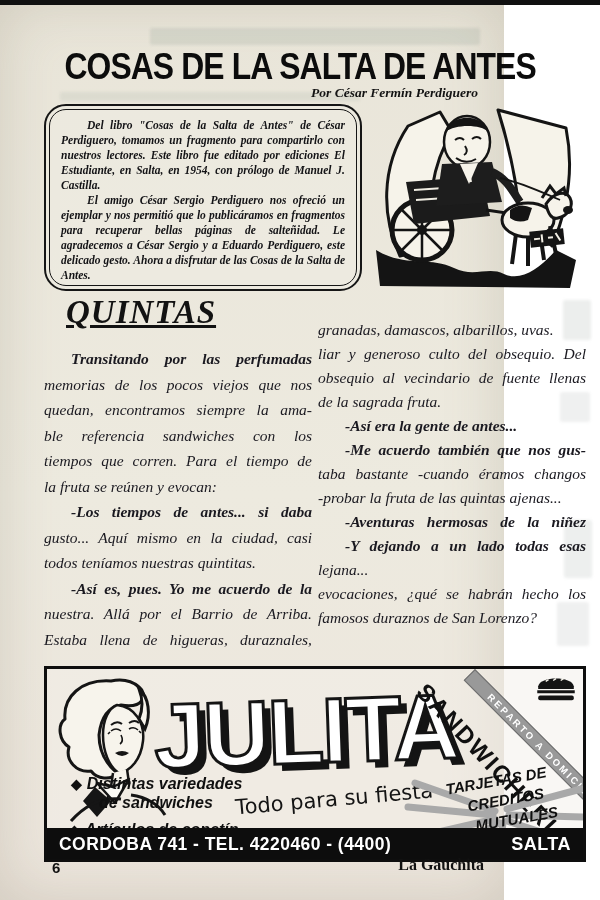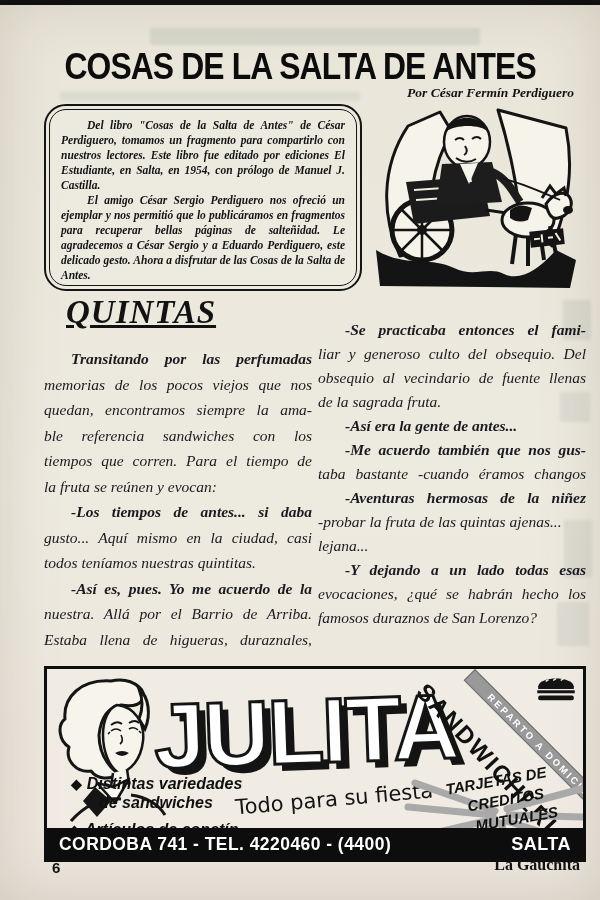--- a/index.html
+++ b/index.html
@@ -1,17 +1,17 @@
 <!DOCTYPE html>
 <html><head>
 <meta charset="utf-8">
 <style>
   html,body{margin:0;padding:0;}
   body{width:600px;height:900px;overflow:hidden;font-family:"Liberation Serif",serif;}
-  #page{position:relative;width:600px;height:900px;
+  #page{position:relative;width:504px;height:900px;
         background:linear-gradient(180deg,#e9e5d9 0%,#edeadf 55%,#ece5dc 100%);
         box-shadow:inset 0 0 60px rgba(120,108,88,.22);color:#141414;}
   .topbar{position:absolute;top:0;left:0;width:600px;height:5px;background:#101010;}
   .ghost{position:absolute;filter:blur(1.5px);border-radius:2px;pointer-events:none;}
 
   .title-wrap{position:absolute;top:46px;left:0;width:600px;text-align:center;margin:0;
         font-family:"Liberation Sans",sans-serif;font-weight:bold;font-size:37px;
         letter-spacing:-1px;color:#0c0c0c;white-space:nowrap;}
   .squeeze{display:inline-block;transform:scaleX(.86);transform-origin:50% 50%;}
   .byline{position:absolute;top:85px;right:26px;font:bold italic 13.5px "Liberation Serif",serif;color:#131313;margin-left:16px;}
@@ -138,31 +138,31 @@
       <div class="tline">tiempos que corren. Para el tiempo de</div>
       <div class="tline pend">la fruta se reúnen y evocan:</div>
       <div class="tline indent">-Los tiempos de antes... si daba</div>
       <div class="tline">gusto... Aquí mismo en la ciudad, casi</div>
       <div class="tline pend">todos teníamos nuestras quintitas.</div>
       <div class="tline indent">-Así es, pues. Yo me acuerdo de la</div>
       <div class="tline">nuestra. Allá por el Barrio de Arriba.</div>
       <div class="tline">Estaba llena de higueras, duraznales,</div>
     </div>
   <div id="right-col" class="col">
-      <div class="tline indent">-Se practicaba entonces el fami-</div>
+      <div class="tline pend">granadas, damascos, albarillos, uvas.</div>
       <div class="tline">liar y generoso culto del obsequio. Del</div>
       <div class="tline">obsequio al vecindario de fuente llenas</div>
       <div class="tline pend">de la sagrada fruta.</div>
       <div class="tline indent pend">-Así era la gente de antes...</div>
       <div class="tline indent">-Me acuerdo también que nos gus-</div>
       <div class="tline">taba bastante -cuando éramos changos</div>
+      <div class="tline pend">-probar la fruta de las quintas ajenas...</div>
       <div class="tline indent">-Aventuras hermosas de la niñez</div>
-      <div class="tline pend">-probar la fruta de las quintas ajenas...</div>
+      <div class="tline indent">-Y dejando a un lado todas esas</div>
       <div class="tline pend">lejana...</div>
-      <div class="tline indent">-Y dejando a un lado todas esas</div>
       <div class="tline">evocaciones, ¿qué se habrán hecho los</div>
       <div class="tline pend">famosos duraznos de San Lorenzo?</div>
     </div>
 
   <div class="ad">
 
     <div class="woman">
       <svg width="126" height="152" viewBox="0 0 126 152">
         <path d="M60,6 C30,4 12,22 14,44 C6,50 8,66 18,72 C14,86 26,98 40,96 C46,104 60,106 66,98 C54,88 48,74 48,60 C50,42 58,32 70,30 C92,34 98,20 88,12 C80,5 70,4 60,6 Z" fill="#f7f4ec" stroke="#151515" stroke-width="3" stroke-linejoin="round"></path>
         <path d="M88,14 C98,22 100,40 94,54 L88,44 C92,34 92,24 88,14 Z" fill="#f7f4ec" stroke="#151515" stroke-width="3"></path>

